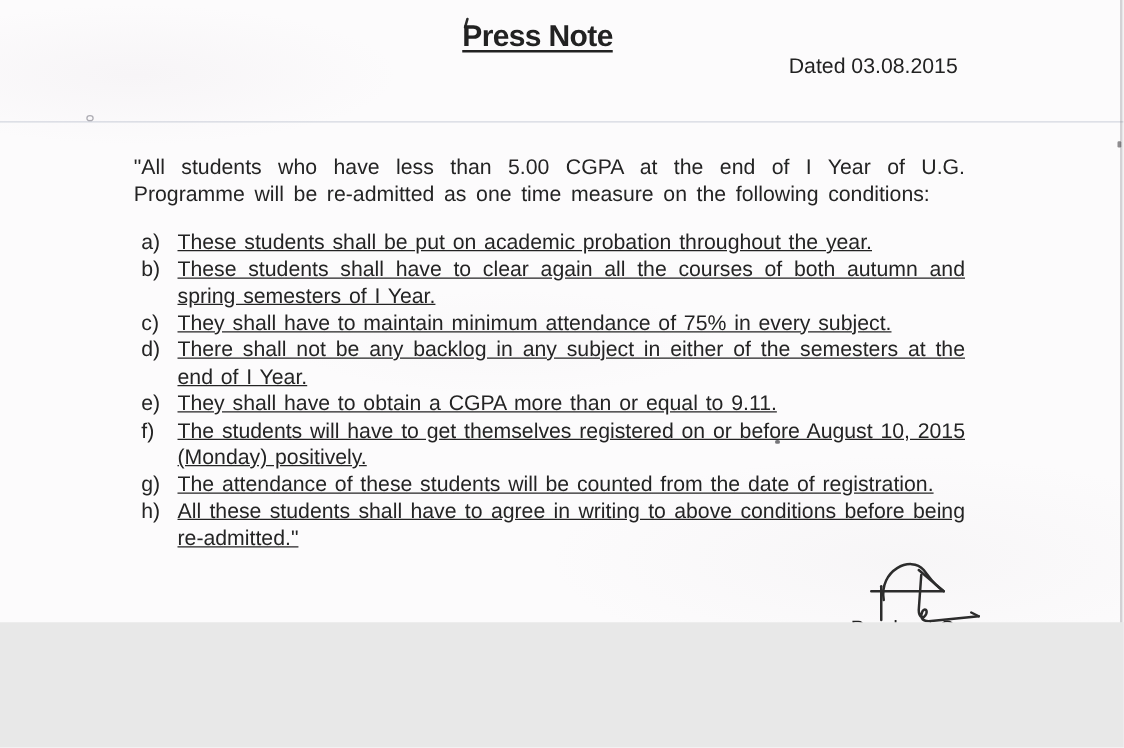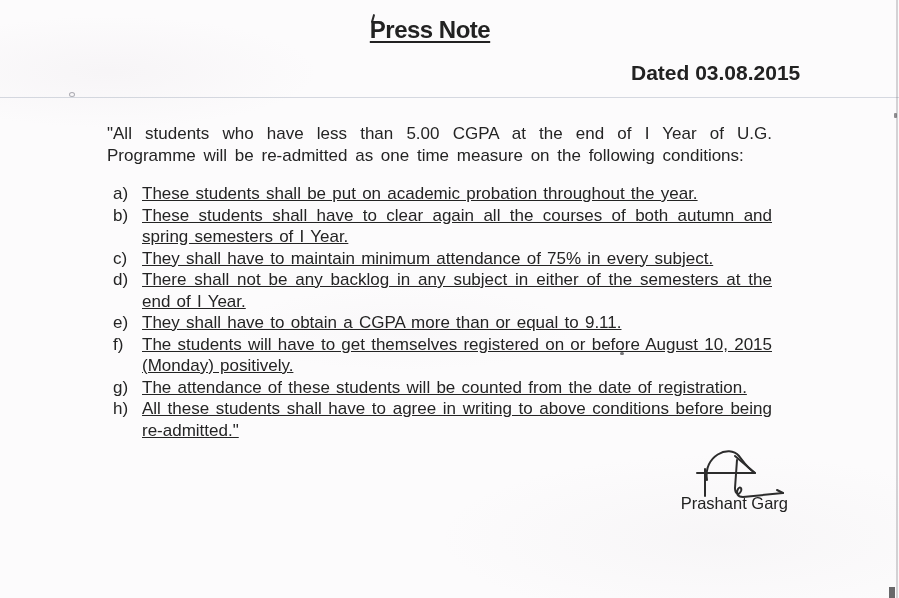--- a/index.html
+++ b/index.html
@@ -1,19 +1,19 @@
 <!DOCTYPE html>
 <html><head>
 <meta charset="utf-8">
 <style>
   * { margin:0; padding:0; box-sizing:border-box; }
   html,body { background:#e8e8e8; }
   .page {
     position:relative;
-    width:899px; height:598px;
+    width:899px; height:498px;
     background:#fcfbfc;
     background-image:
       radial-gradient(ellipse 300px 80px at 12% 12%, rgba(210,200,210,0.12), transparent 70%),
       radial-gradient(ellipse 400px 120px at 80% 90%, rgba(205,200,205,0.10), transparent 70%),
       radial-gradient(ellipse 250px 60px at 45% 55%, rgba(215,210,215,0.08), transparent 70%);
     overflow:hidden;
     font-family:"Liberation Sans", sans-serif;
     color:#1f1f1f;
   }
 
@@ -26,22 +26,22 @@
     text-decoration-thickness:2px;
     color:#222;
   }
   .title-tick {
     position:absolute; left:372px; top:14px;
     width:2px; height:9px; background:#2b2b2b;
     transform:rotate(16deg); border-radius:1px;
   }
 
   .dateline {
-    position:absolute; left:631px; top:61px;
-    font-size:21px; color:#222;font-weight:bold;
+    position:absolute; left:631px; top:43px;
+    font-size:17px; color:#222;
   }
 
   .intro {
     position:absolute; left:107px; top:123px; width:665px;
     font-size:17px; line-height:22px;
     text-align:justify; word-spacing:3px;
     color:#242424;
   }
 
   .cond-list { position:absolute; left:113px; top:183px; width:659px; }

